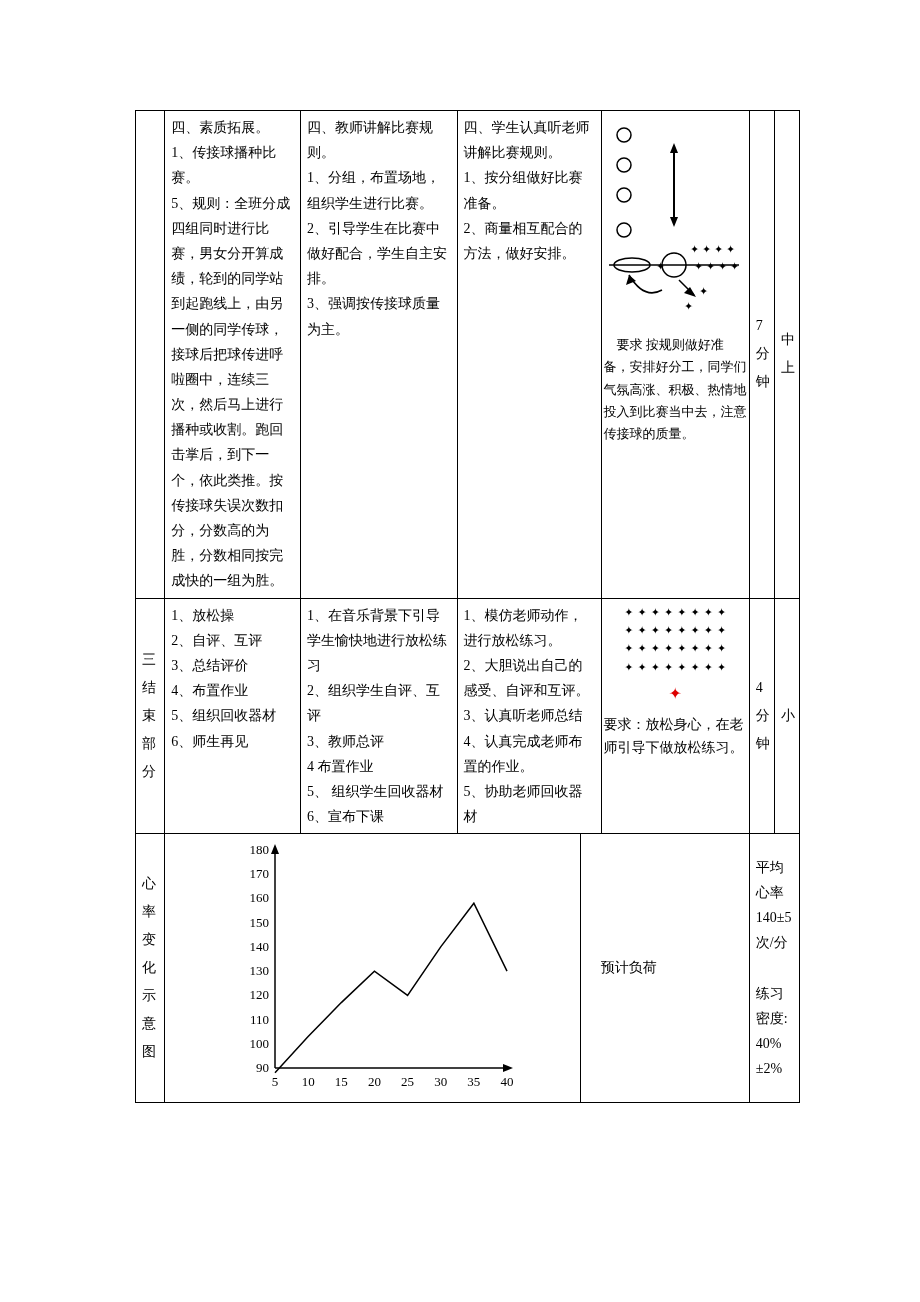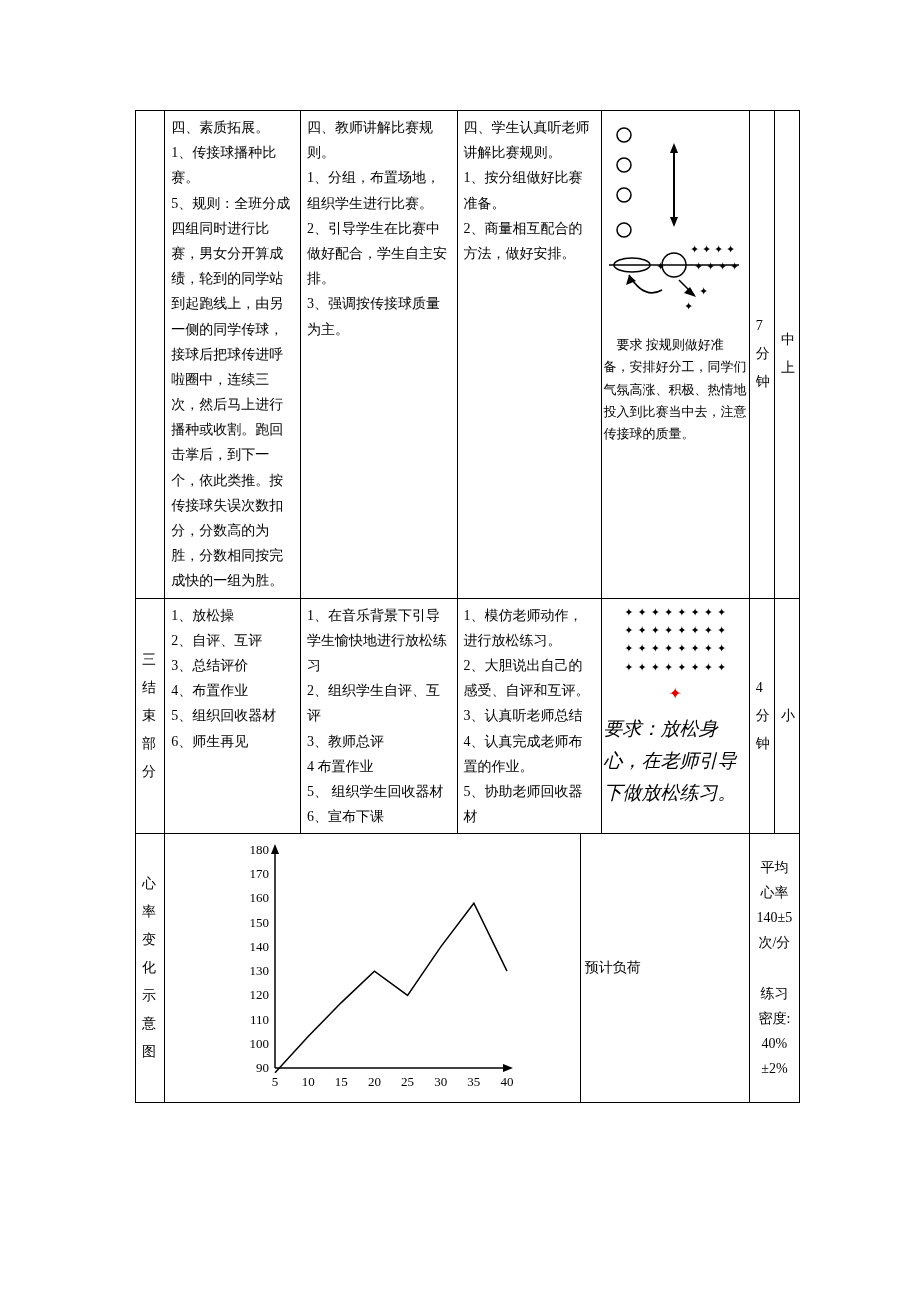--- a/index.html
+++ b/index.html
@@ -33,21 +33,21 @@
     .person {
       font-size: 11px;
       display: inline-block;
       margin: 1px 2px;
     }
     .person-red { color: #d00; }
     .formation-text { margin-top: 12px; text-indent: 1em; font-size: 13px; line-height: 1.7; }
     .chart-svg { display: block; margin: 0 auto; }
     .fcell { padding: 4px 2px !important; font-size: 13px; }
     .grid-formation { text-align: center; line-height: 1.4; margin-bottom: 6px; }
-    .req-text { font-size: 19px; line-height: 1.7; font-style: italic; }
+    .req-text { font-size: 14px; line-height: 1.7; }
   </style>
 </head>
 <body>
 
 <table class="main">
   <colgroup>
     <col style="width:28px">
     <col style="width:130px">
     <col style="width:150px">
     <col style="width:118px">
@@ -199,24 +199,24 @@
               <text x="114.28571428571428" y="248" text-anchor="middle" font-size="13" font-family="SimSun">15</text>
               <text x="147.42857142857142" y="248" text-anchor="middle" font-size="13" font-family="SimSun">20</text>
               <text x="180.57142857142856" y="248" text-anchor="middle" font-size="13" font-family="SimSun">25</text>
               <text x="213.71428571428572" y="248" text-anchor="middle" font-size="13" font-family="SimSun">30</text>
               <text x="246.85714285714283" y="248" text-anchor="middle" font-size="13" font-family="SimSun">35</text>
               <text x="280" y="248" text-anchor="middle" font-size="13" font-family="SimSun">40</text>
               <path d="M48 234.84444444444443 L81.14285714285714 198.51111111111112 L114.28571428571428 164.60000000000002 L147.42857142857142 133.11111111111111 L180.57142857142856 157.33333333333334 L213.71428571428572 108.88888888888889 L246.85714285714283 65.28888888888889 L280 133.11111111111111 " fill="none" stroke="#000" stroke-width="1.5"></path>
             </g>
       </svg>
     </td>
-    <td class="vertical" colspan="2" style="text-align:left; vertical-align:middle; padding-left:4px;">
+    <td class="vertical" colspan="2" style="text-align:left; vertical-align:middle; padding-left:20px;">
       <span>预计负荷</span>
     </td>
-    <td colspan="2" class="center" style="text-align:center; padding:8px 6px;">
+    <td colspan="2" class="center" style="text-align:left; padding:8px 6px;">
       <span style="white-space:pre-wrap">平均心率 140±5 次/分
 
 练习密度:40%±2%</span>
     </td>
   </tr>
 
 </tbody>
   </table>
 
 </body></html>

